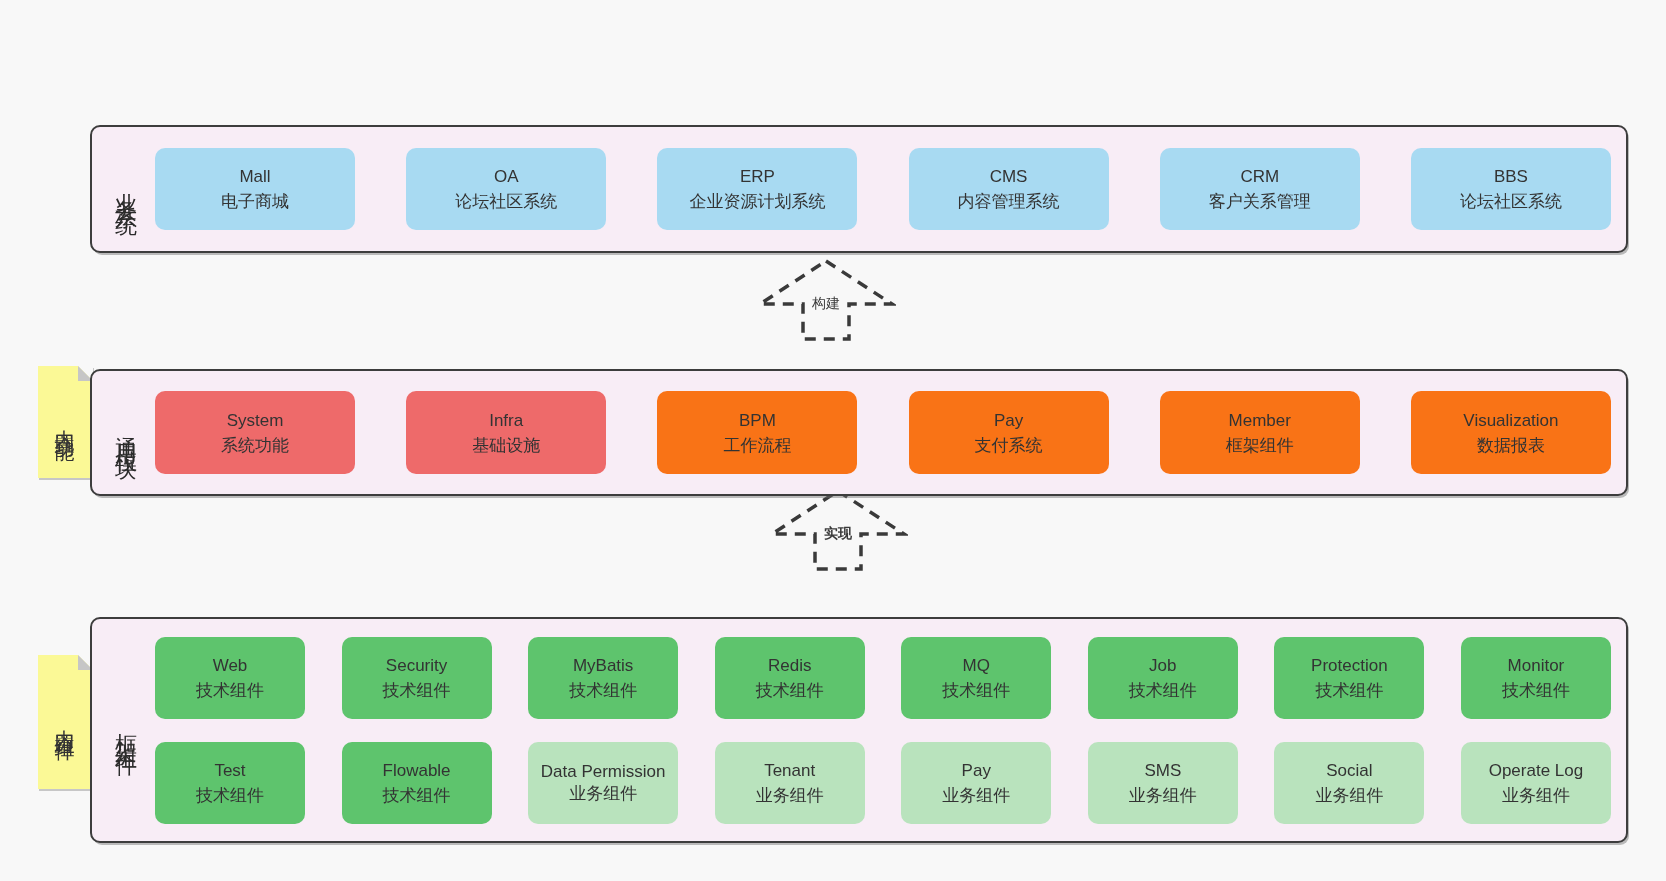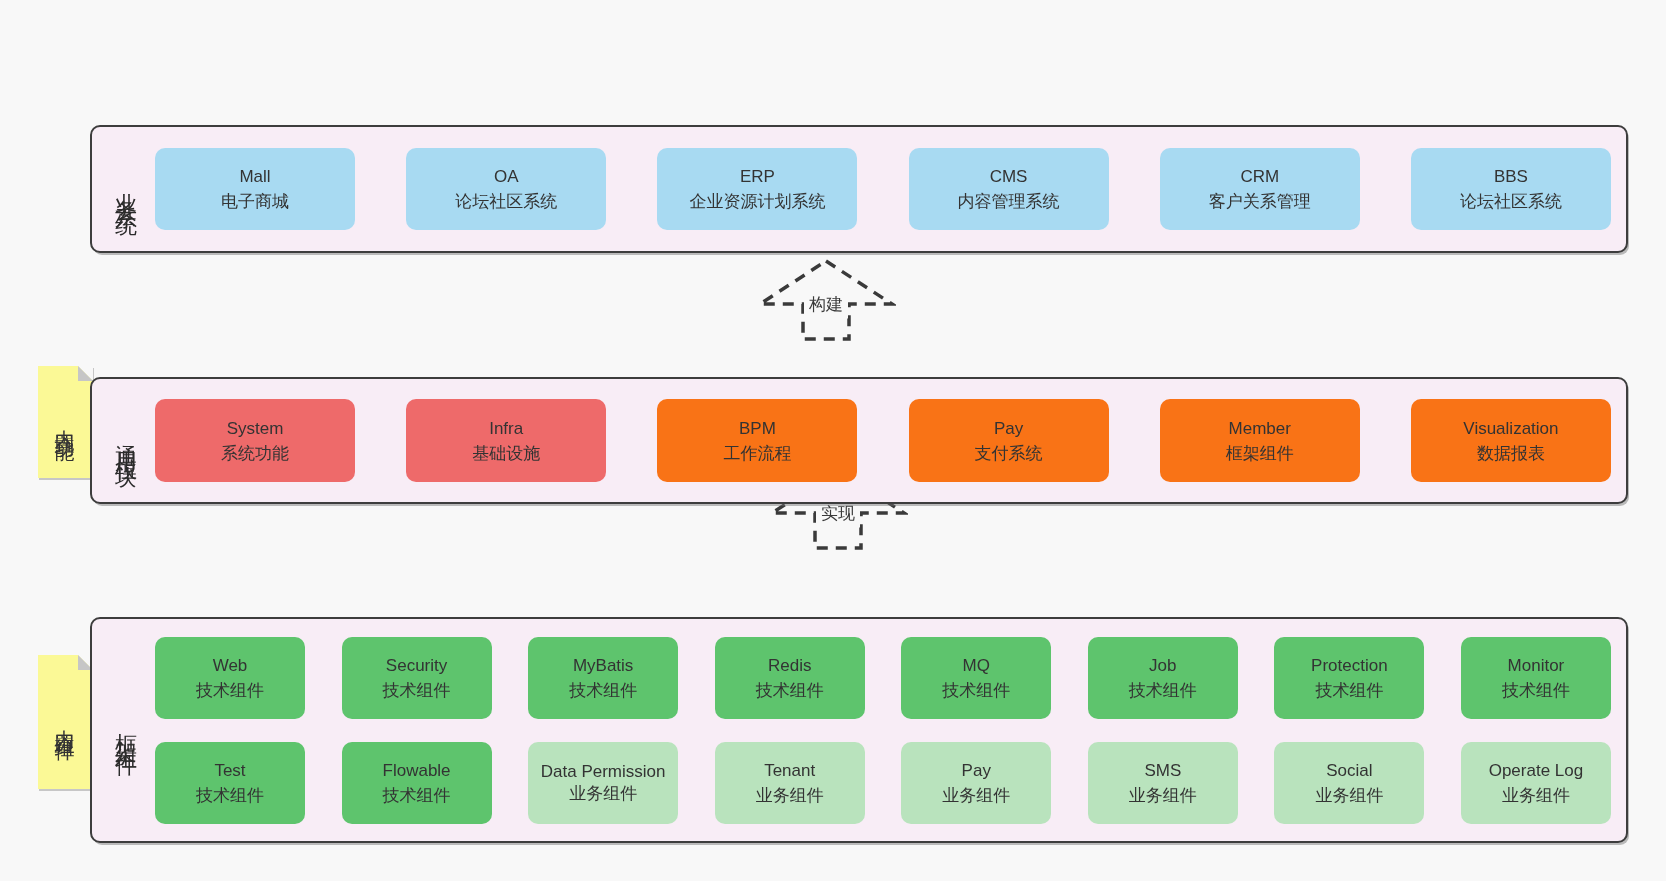--- a/index.html
+++ b/index.html
@@ -7,21 +7,21 @@
   .canvas{position:relative;width:1666px;height:881px;background:#f8f8f8;overflow:hidden;}
 
   
   .panel{
     position:absolute;left:90px;width:1538px;box-sizing:border-box;
     background:#f8edf6;border:2px solid #3d3d3d;border-radius:10px;
     box-shadow:2px 3px 0 -1px rgba(110,110,110,0.45);
     display:flex;align-items:center;padding:0 15px 0 14px;z-index:2;
   }
   .panel-business{top:125px;height:128px;}
-  .panel-modules{top:377px;height:127px;}
+  .panel-modules{top:369px;height:127px;}
   .panel-framework{top:617px;height:226px;}
 
   .panel-label{
     flex:0 0 40px;display:flex;justify-content:center;align-items:center;
     writing-mode:vertical-rl;text-orientation:upright;
     font-size:22px;letter-spacing:7px;color:#2b2b2b;line-height:1;
   }
   .box-row{flex:1;display:flex;justify-content:space-between;align-items:center;margin-left:9px;}
   .rows-col{flex:1;display:flex;flex-direction:column;justify-content:center;gap:23px;margin-left:9px;}
 
@@ -55,25 +55,25 @@
   .tag-modules{left:38px;top:366px;height:112px;}
   .tag-framework{left:38px;top:655px;height:134px;}
   .tag .fold-cut{position:absolute;top:0;right:0;width:15px;height:15px;background:#f8f8f8;
     clip-path:polygon(0 0,100% 0,100% 100%);}
   .tag .fold{position:absolute;top:0;right:0;width:15px;height:15px;background:#c6c6c6;
     clip-path:polygon(0 0,0 100%,100% 100%);}
 
   
   .arrow{position:absolute;width:140px;height:86px;z-index:1;}
   .arrow-build{left:756px;top:257px;}
-  .arrow-implement{left:768px;top:466px;}
+  .arrow-implement{left:768px;top:487px;font-weight:bold;}
   .arrow svg{display:block;width:140px;height:86px;}
   .arrow-label{
     position:absolute;left:50%;top:47px;transform:translate(-50%,-50%);
-    background:#f8f8f8;padding:3px 5px;font-size:17px;color:#3a3a3a;white-space:nowrap;
+    background:#f8f8f8;padding:3px 5px;font-size:14px;color:#3a3a3a;white-space:nowrap;
   }
 </style>
 </head>
 <body>
 
 <div class="canvas">
 
   <div class="panel panel-business">
     <div class="panel-label">业务系统</div>
     <div class="box-row">

